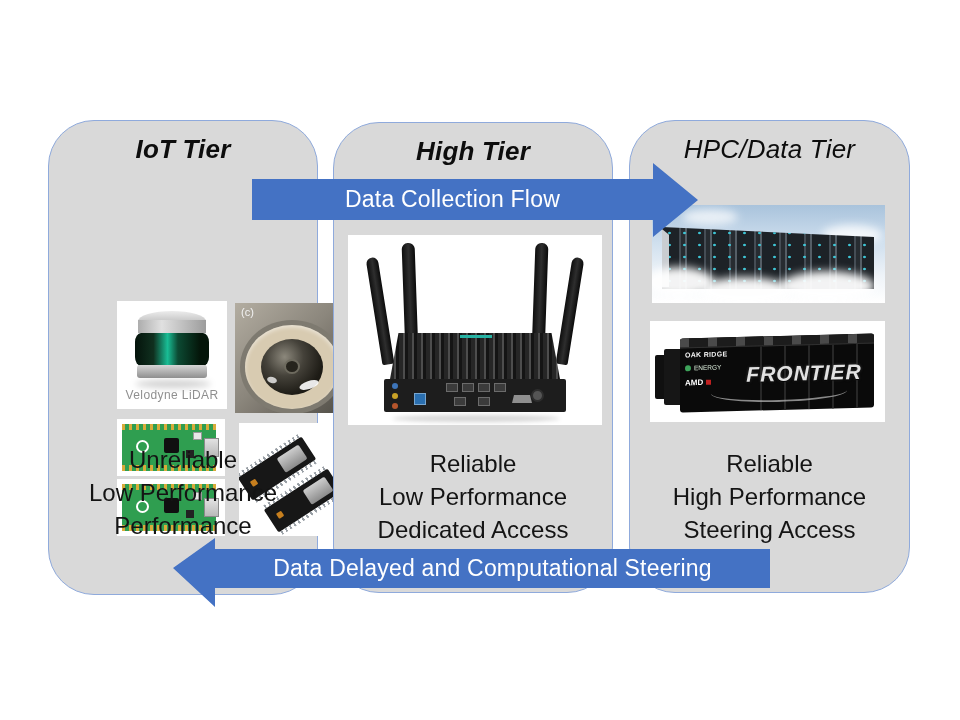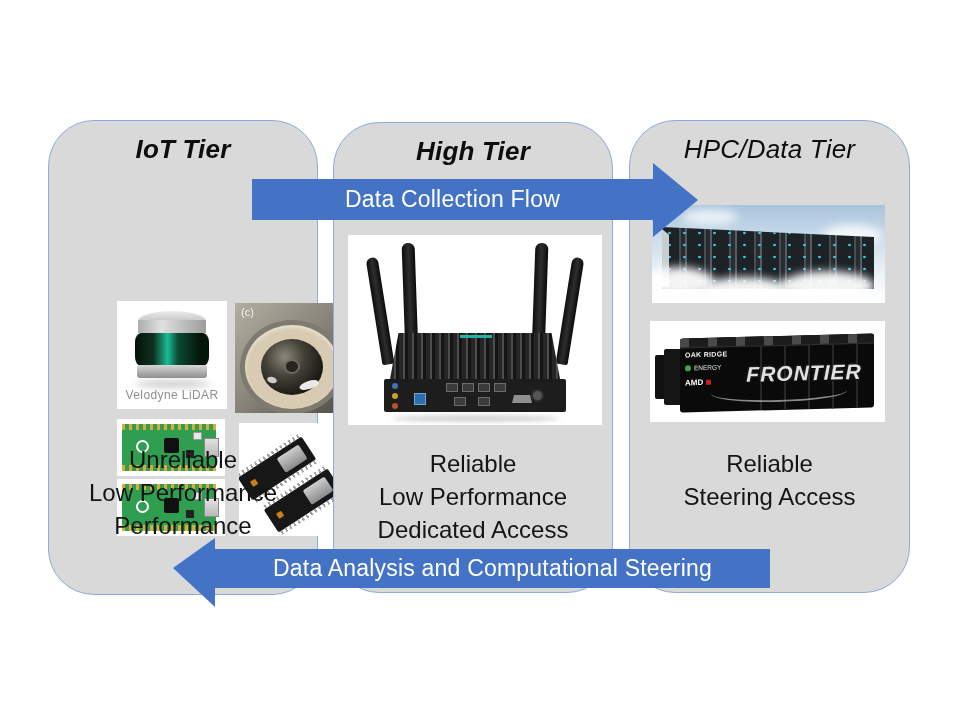--- a/index.html
+++ b/index.html
@@ -248,20 +248,21 @@
       <div class="r-ser"></div>
       <div class="r-pwr"></div>
     </div>
     <div class="r-shadow"></div>
   </figure>
 
   <section class="tier tier-hpc">
     <h2 class="tier-title regular">HPC/Data Tier</h2>
     <div class="attrs">
       <div>Reliable</div>
+      <div>High Performance</div>
       <div>Steering Access</div>
     </div>
   </section>
   <figure class="photo cloudpic">
     <div class="cloud cl5"></div>
     <div class="cloud cl4"></div>
     <div class="racks"></div>
     <div class="rack-side"></div>
     <div class="cloud cl1"></div>
     <div class="cloud cl2"></div>
@@ -280,16 +281,16 @@
       </div>
       <div class="f-name">FRONTIER</div>
       <div class="f-swoosh"></div>
     </div>
   </figure>
 
   <div class="arrow arrow-top">
     <div class="arrow-label">Data Collection Flow</div>
   </div>
   <div class="arrow arrow-bottom">
-    <div class="arrow-label">Data Analysis and Computational Steering</div>
+    <div class="arrow-label">Data Delayed and Computational Steering</div>
   </div>
 
 </div>
 
 </body></html>

